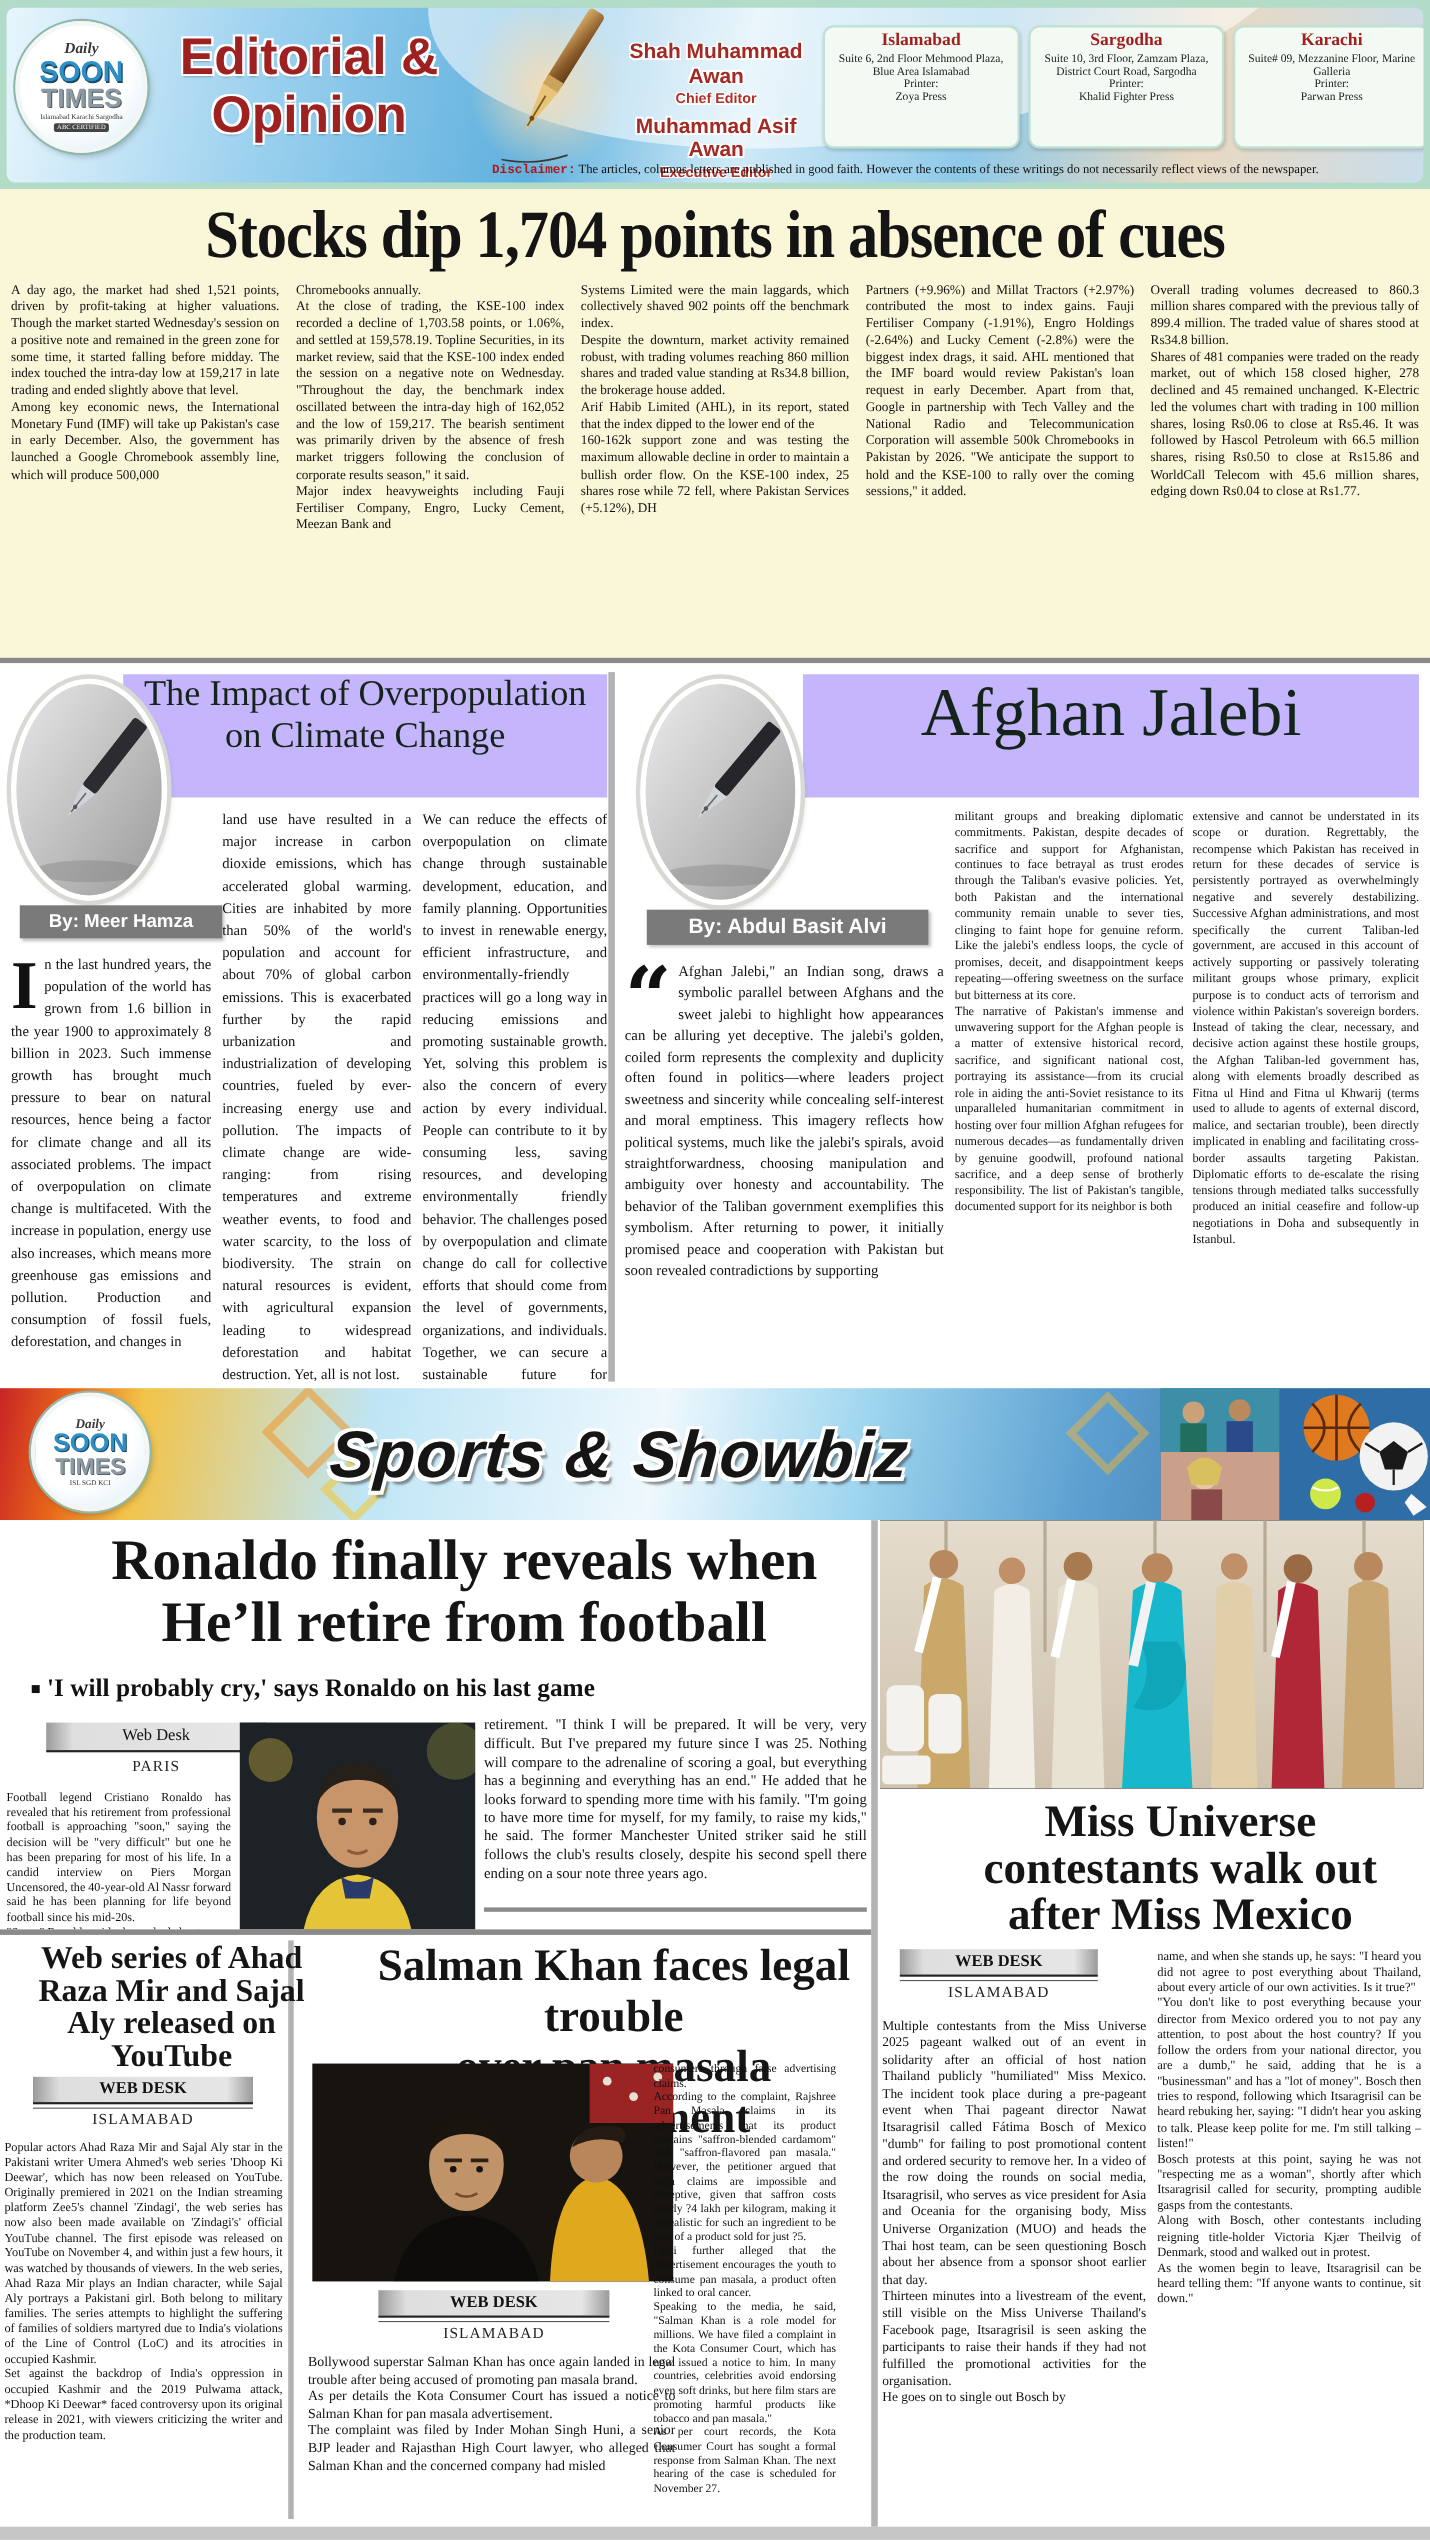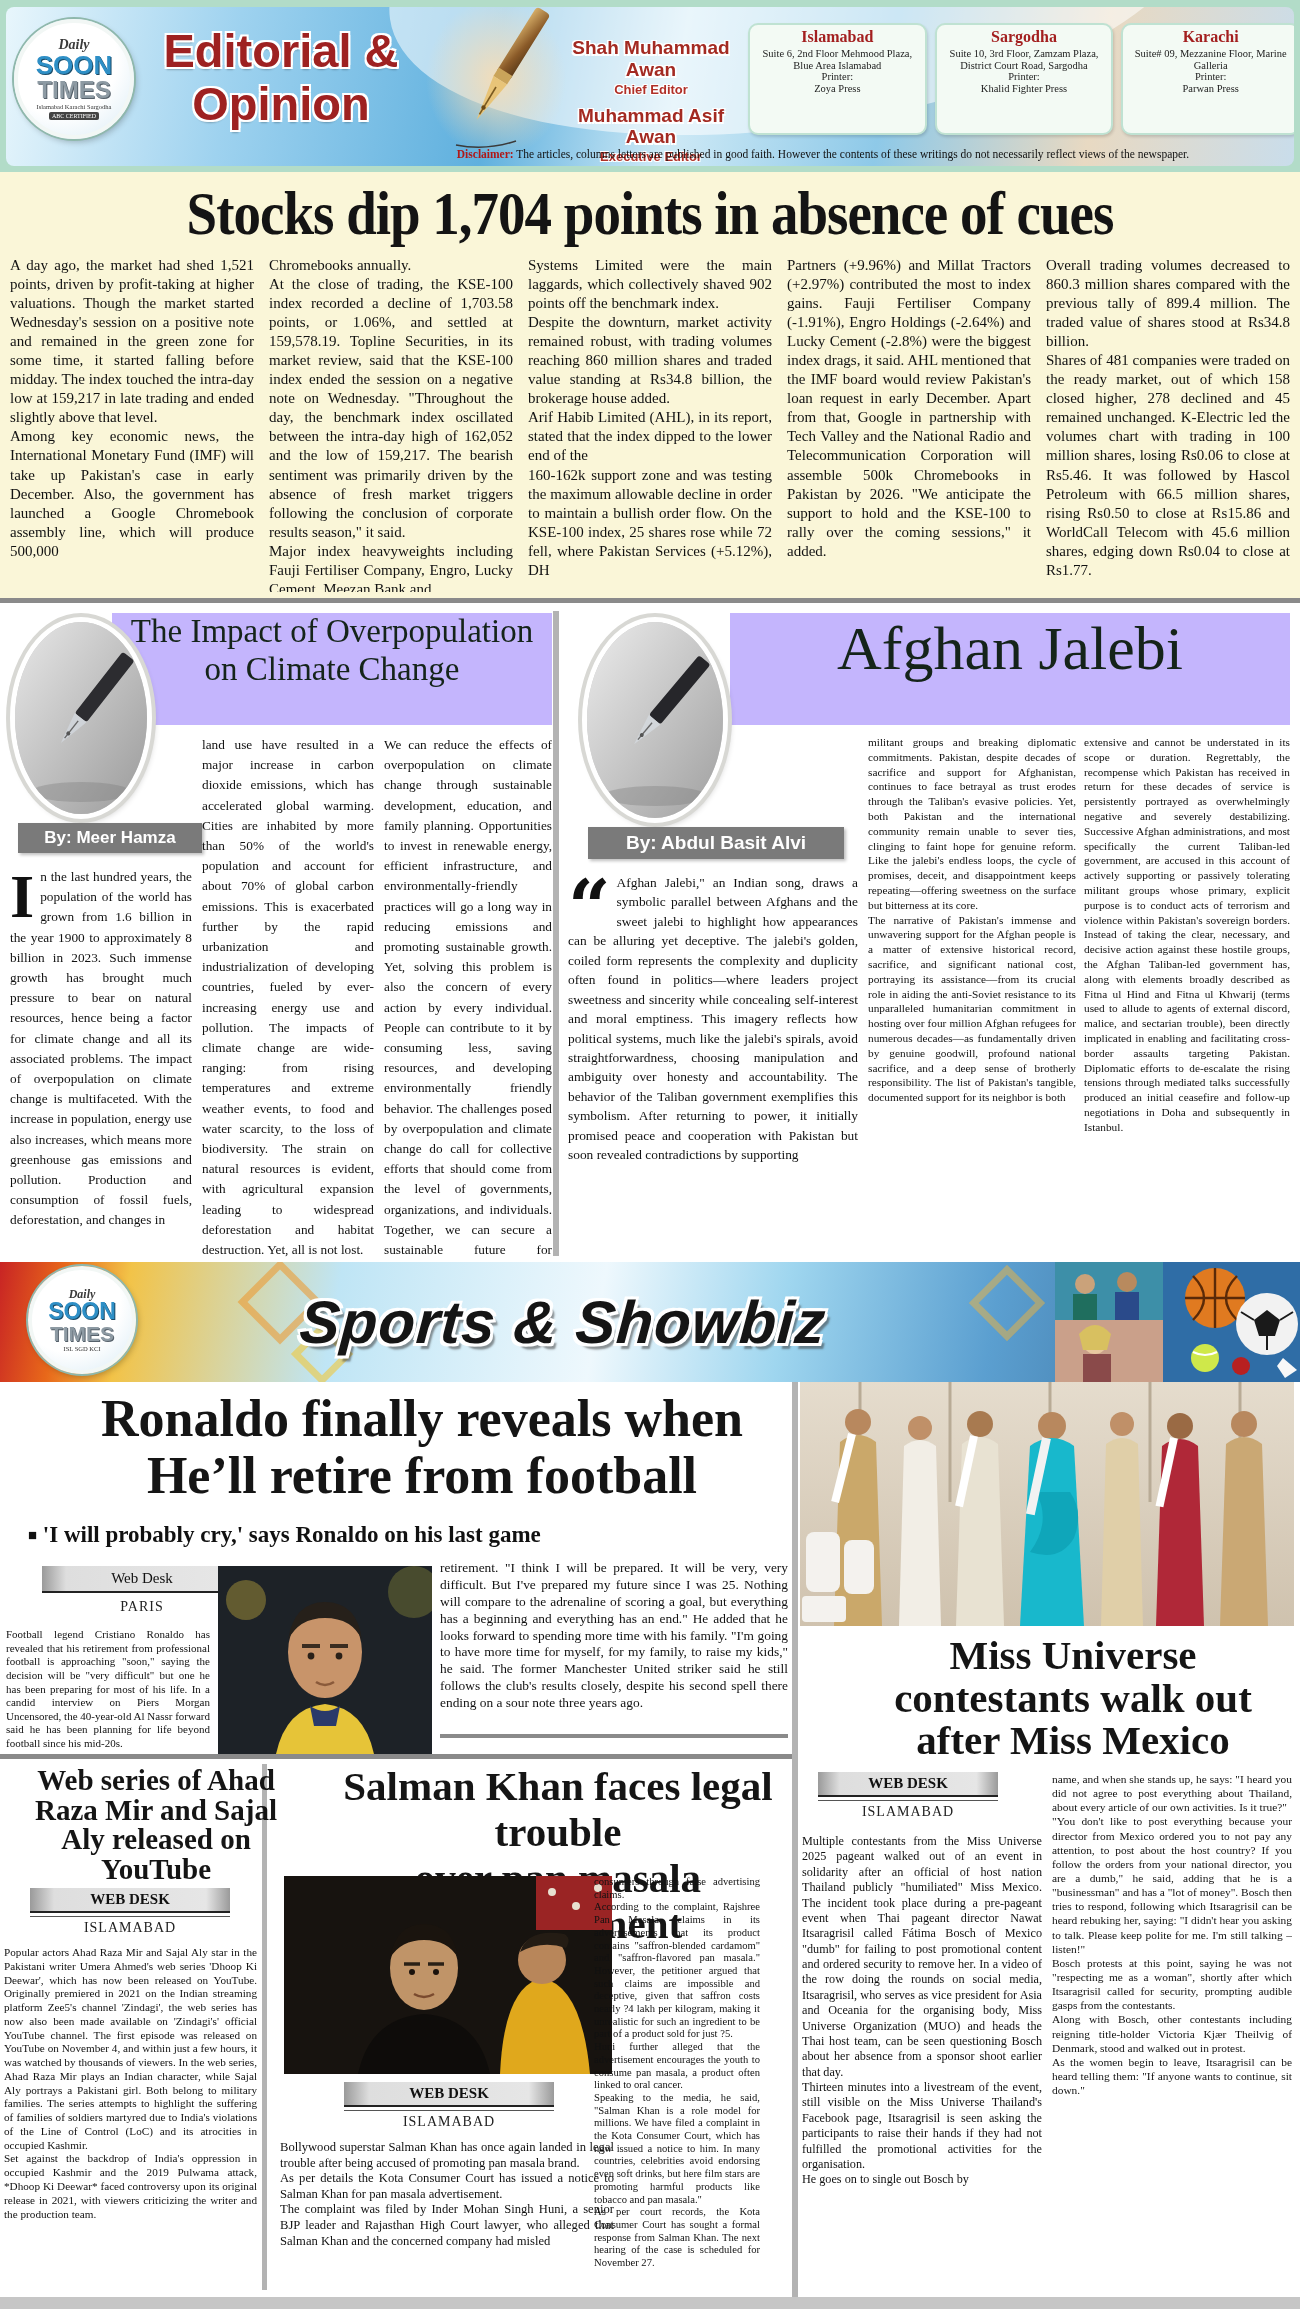--- a/index.html
+++ b/index.html
@@ -31,28 +31,28 @@
   .ed-name{font-family:"Liberation Sans",sans-serif;font-weight:bold;font-size:19px;color:#a32a22;
      text-shadow:-1.5px -1.5px 0 #fff,1.5px -1.5px 0 #fff,-1.5px 1.5px 0 #fff,1.5px 1.5px 0 #fff;}
   .ed-title{font-family:"Liberation Sans",sans-serif;font-weight:bold;font-size:13px;color:#b03028;margin:2px 0 7px;
      text-shadow:-1px -1px 0 #fff,1px -1px 0 #fff,-1px 1px 0 #fff,1px 1px 0 #fff;}
   .offices{left:742px;top:16px;width:552px;height:112px;display:flex;gap:8px;}
   .office{flex:1;background:#f3faf4;border:2px solid #bfe2d2;border-radius:10px;padding:3px 4px;
      text-align:center;line-height:1.12;box-shadow:1px 2px 3px rgba(0,0,0,.15);}
   .office-city{font-weight:bold;font-size:16px;color:#a31f1f;margin-bottom:2px;}
   .office-addr,.office-printer,.office-printer-name{font-size:10.5px;color:#222;}
   .disclaimer{left:340px;top:141px;width:954px;font-size:11.5px;color:#111;text-align:center;}
-  .disc-label{color:#b01818;font-weight:bold;}
+  .disc-label{color:#b01818;font-weight:bold;font-family:Liberation Mono, monospace;}
 
   
   .stocks{left:0;top:172px;width:1300px;height:426px;background:#faf6d8;}
   .stocks-headline{left:0;top:6px;width:1300px;text-align:center;font-weight:bold;font-size:55px;
      letter-spacing:-1px;color:#141414;transform:scaleY(1.12);transform-origin:top;}
   .stocks-cols{left:10px;top:84px;right:10px;bottom:6px;display:flex;gap:15px;}
-  .stock-col{flex:1;font-size:15px;line-height:1.27;text-align:justify;overflow:hidden;white-space:pre-line;}
+  .stock-col{flex:1;font-size:12px;line-height:1.27;text-align:justify;overflow:hidden;white-space:pre-line;}
 
   .rule-h{background:#8a8a8a;}
 
   
   .opinion{left:0;top:603px;width:1300px;height:659px;background:#ffffff;}
   .oped-titlebox{background:#c4b5fd;display:flex;align-items:flex-start;justify-content:center;text-align:center;}
   .oped-title{font-size:33px;line-height:1.15;color:#15241a;font-weight:500;white-space:pre-line;}
   .oped-title-big{font-size:62px;color:#15241a;}
   .oval-photo{border-radius:50%;overflow:hidden;border:5px solid #fff;box-shadow:0 0 0 4px #d8d8d4,2px 3px 6px rgba(0,0,0,.2);background:#c9c9c9;}
   .byline-gray{background:#7a7a7a;color:#fff;font-family:"Liberation Sans",sans-serif;font-weight:bold;

